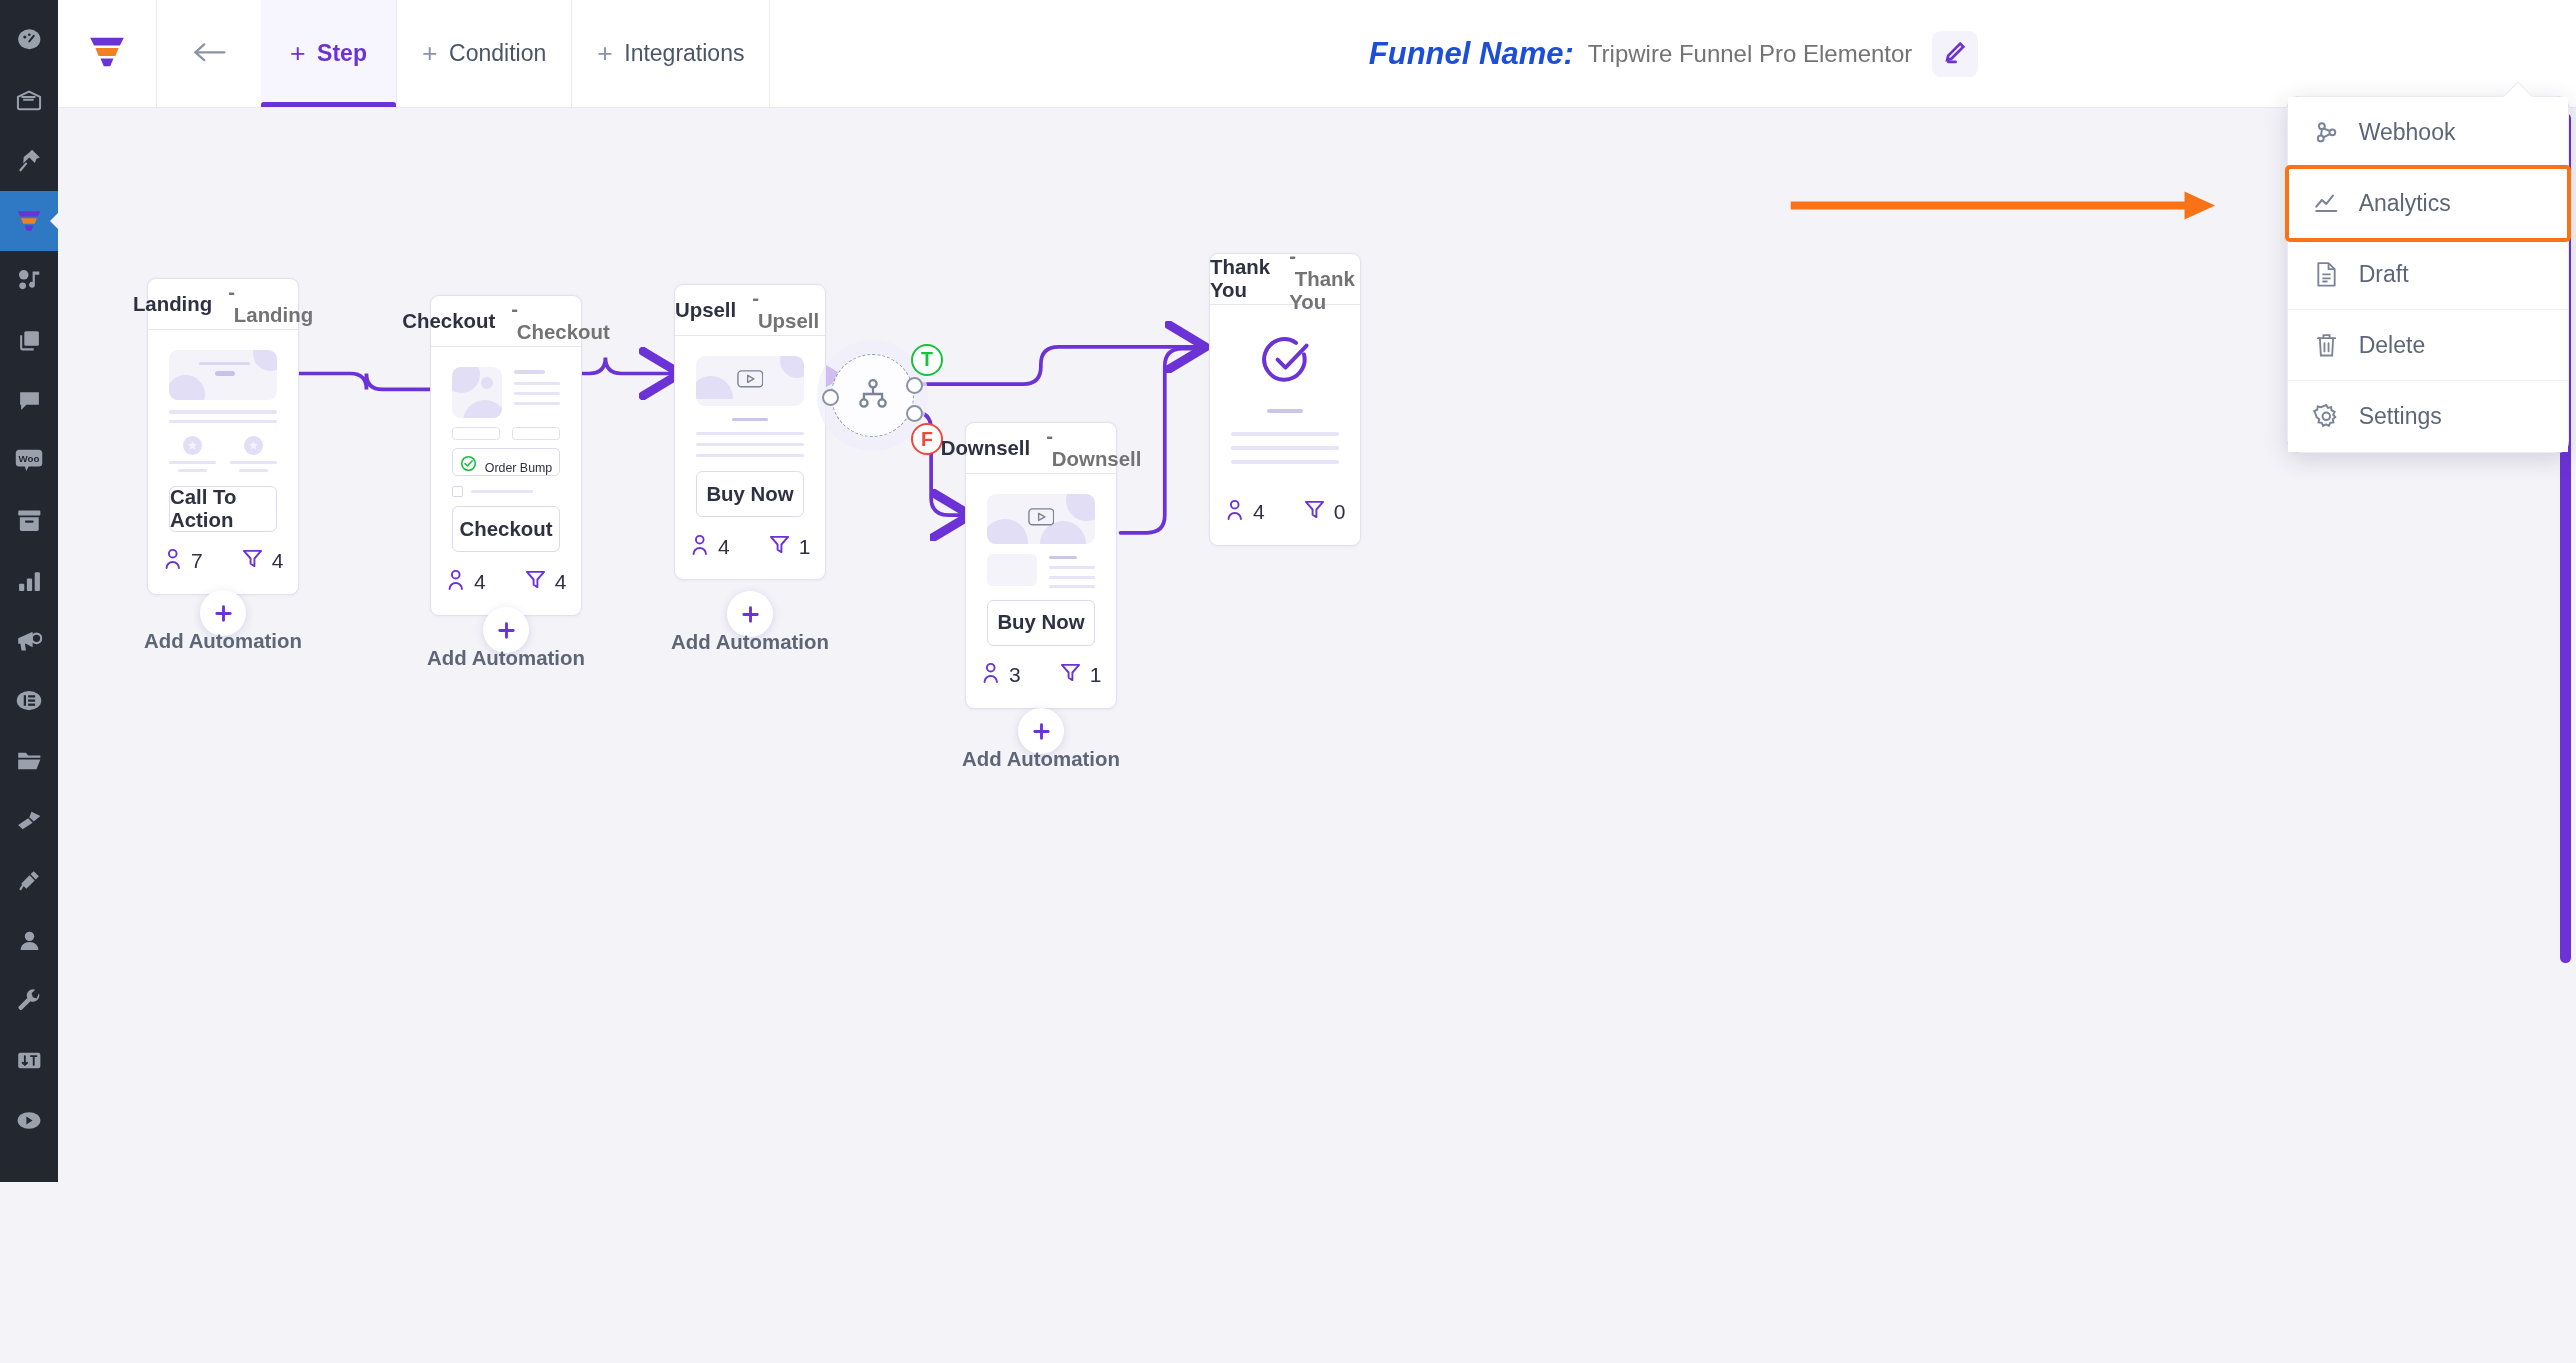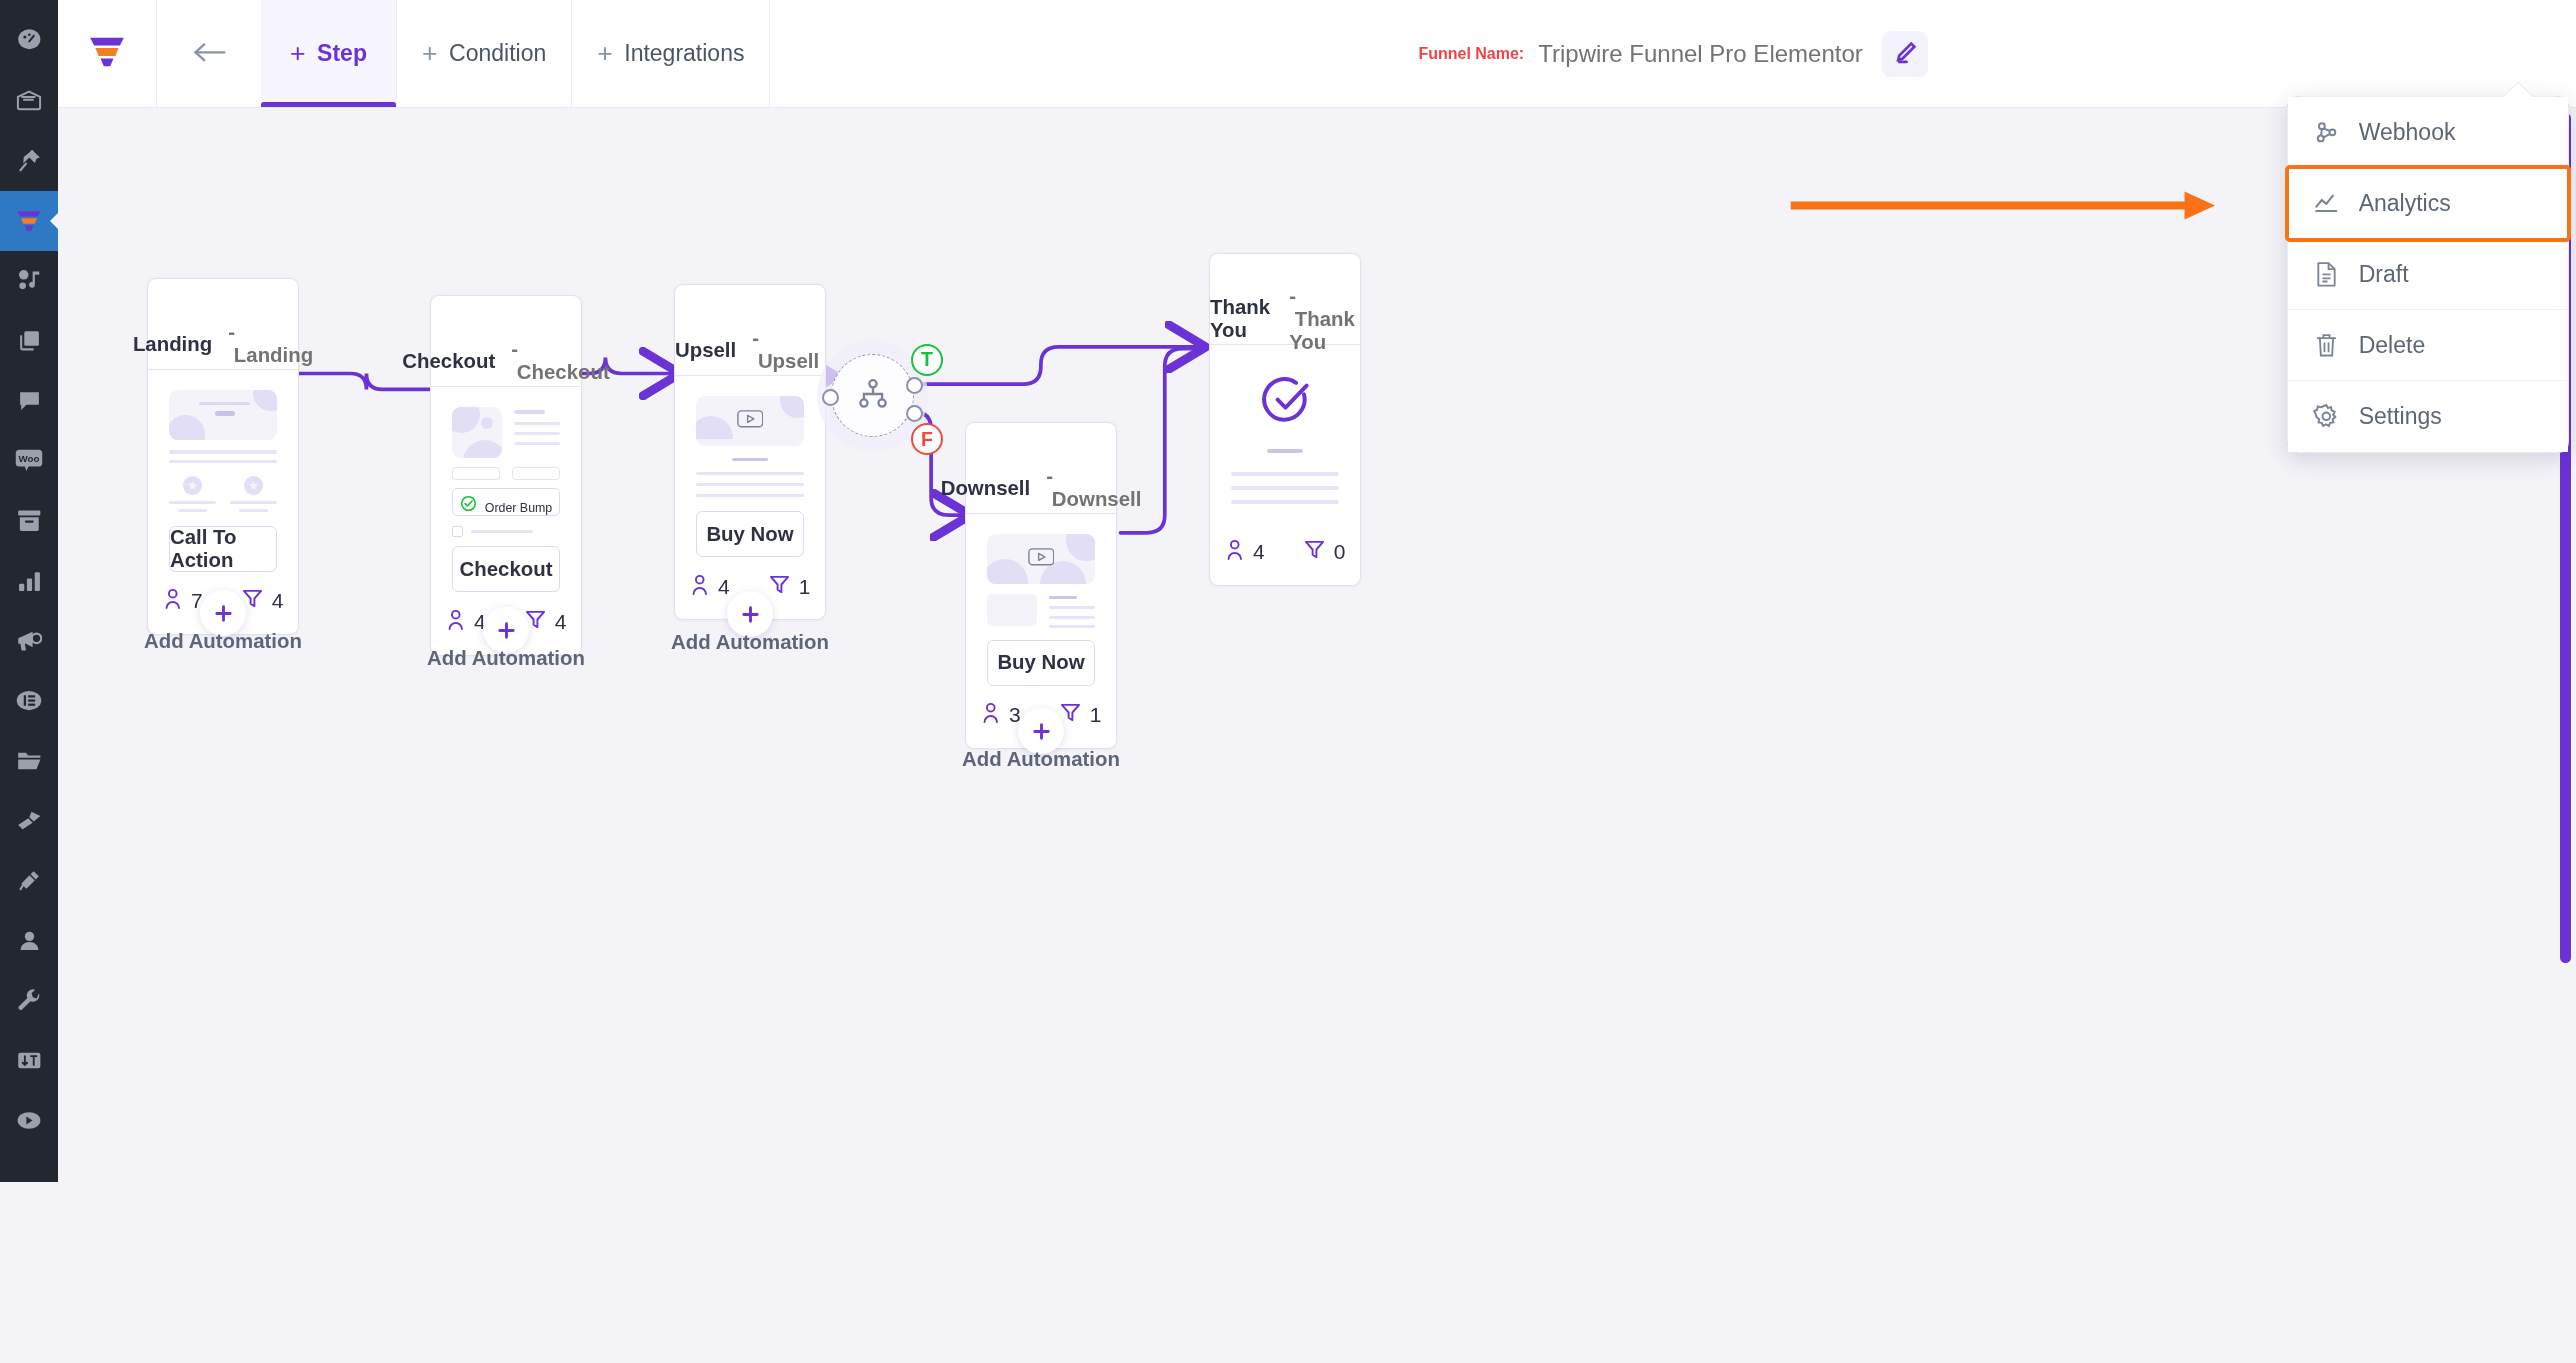--- a/index.html
+++ b/index.html
@@ -52,21 +52,21 @@
   .nav-tab.active .plus{ color:#6b32d6; font-weight:400;}
   .nav-tab.active:after{
     content:""; position:absolute; left:0; right:0; bottom:0; height:5.3px;
     background:#6b32d6; border-radius:2.7px 2.7px 0 0;
   }
   .nav-tab:first-of-type{ border-left:0.9px solid #eceaf2; }
 
   #funnel-name-wrap{
     flex:1; display:flex; align-items:center; justify-content:center; gap:14px;
   }
-  #funnel-name-label{ font-size:16px; font-weight:700; color:#ef4444; }
+  #funnel-name-label{ font-size:31px; font-weight:700; color:#1d4ed8;font-style:italic; }
   #funnel-name-value{ font-size:24px; color:#737373; }
   #edit-name-btn{
     width:46px; height:46px; border-radius:8.9px; background:#f4f2fb;
     display:flex; align-items:center; justify-content:center; cursor:pointer;
     margin-left:5.3px;
   }
 
   #topbar-right{ display:flex; align-items:center; gap:0; padding-right:16px; }
   #stats-label{ font-size:23px; color:#8b93a7; margin-right:16px; }
   .toggle{
@@ -122,21 +122,21 @@
   #edges{ position:absolute; left:0; top:0; width:2518px; height:1255px; }
 
   
   .node{ position:absolute; }
   .card{
     background:#fff; border:0.9px solid #e2e1ee; border-radius:8.9px;
     box-shadow:0 0.9px 2.7px rgba(60,60,110,.05);
   }
   .card-head{
     height:51px; display:flex; align-items:center; justify-content:center;
-    border-bottom:0.9px solid #e6e5f0; gap:16px; font-size:20.4px;margin-top:40px;
+    border-bottom:0.9px solid #e6e5f0; gap:16px; font-size:20.4px;
   }
   .card-head .t1{ font-weight:700; color:#2d3142; }
   .card-head .t2{ color:#737373; font-weight:700; }
   .card-body{ padding:19.5px 21px 0; }
   .skel{ background:#e7e4f7; border-radius:5.3px; }
   .hero{
     background:#f4f3f9; border-radius:8.9px; position:relative; overflow:hidden;
   }
   .blob{ position:absolute; background:#e2def5; }
   .stats-row{

